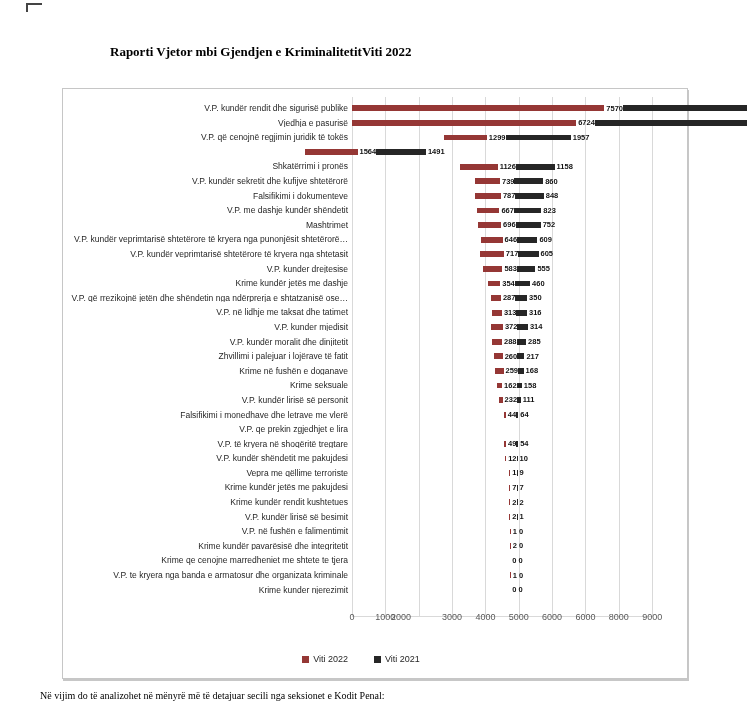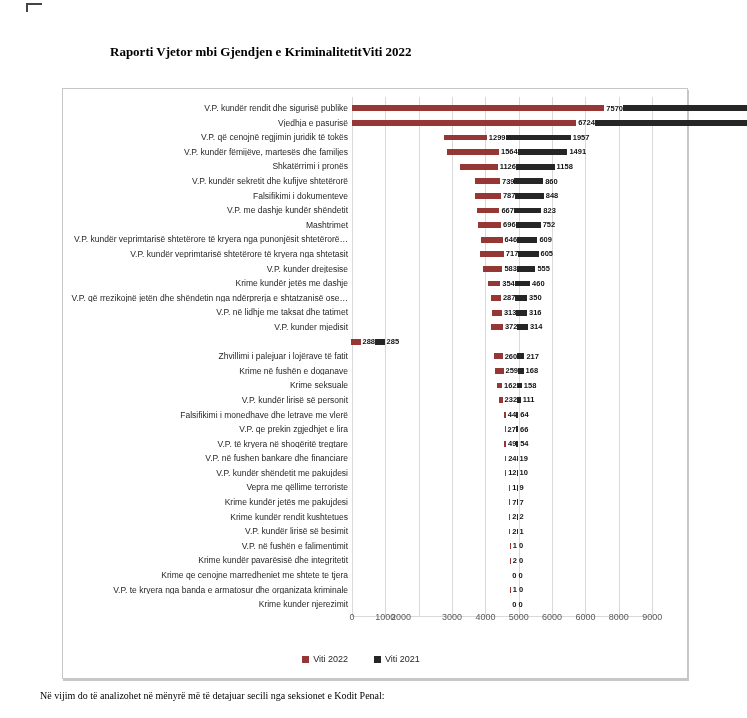--- a/index.html
+++ b/index.html
@@ -115,21 +115,20 @@
                 <span class="bar" style="width: 43.3px; background: rgb(149, 55, 53);"></span>
                 <span class="val">1299</span>
               </div>
               <div class="barline">
                 <span class="bar" style="width: 65.2333px; background: rgb(38, 38, 38);"></span>
                 <span class="val">1957</span>
               </div>
             </div>
           </div>
           <div class="row">
-            <div class="cat">V.P.  kundër fëmijëve, martesës dhe familjes</div>
             <div class="bars">
               <div class="barline">
                 <span class="bar" style="width: 52.1333px; background: rgb(149, 55, 53);"></span>
                 <span class="val">1564</span>
               </div>
               <div class="barline">
                 <span class="bar" style="width: 49.7px; background: rgb(38, 38, 38);"></span>
                 <span class="val">1491</span>
               </div>
             </div>
@@ -284,20 +283,21 @@
                 <span class="bar" style="width: 12.4px; background: rgb(149, 55, 53);"></span>
                 <span class="val">372</span>
               </div>
               <div class="barline">
                 <span class="bar" style="width: 10.4667px; background: rgb(38, 38, 38);"></span>
                 <span class="val">314</span>
               </div>
             </div>
           </div>
           <div class="row">
+            <div class="cat">V.P.  kundër moralit dhe dinjitetit</div>
             <div class="bars">
               <div class="barline">
                 <span class="bar" style="width: 9.6px; background: rgb(149, 55, 53);"></span>
                 <span class="val">288</span>
               </div>
               <div class="barline">
                 <span class="bar" style="width: 9.5px; background: rgb(38, 38, 38);"></span>
                 <span class="val">285</span>
               </div>
             </div>
@@ -362,54 +362,31 @@
                 <span class="val">44</span>
               </div>
               <div class="barline">
                 <span class="bar" style="width: 2.13333px; background: rgb(38, 38, 38);"></span>
                 <span class="val">64</span>
               </div>
             </div>
           </div>
           <div class="row">
             <div class="cat">V.P. qe prekin zgjedhjet e lira</div>
-            <div class="bars">
-              <div class="barline">
-                <span class="bar" style="width: 1px; background: rgb(149, 55, 53);"></span>
-                <span class="val">27</span>
-              </div>
-              <div class="barline">
-                <span class="bar" style="width: 2.2px; background: rgb(38, 38, 38);"></span>
-                <span class="val">66</span>
-              </div>
-            </div>
           </div>
           <div class="row">
             <div class="cat">V.P.  të kryera në shoqëritë tregtare</div>
             <div class="bars">
               <div class="barline">
                 <span class="bar" style="width: 1.63333px; background: rgb(149, 55, 53);"></span>
                 <span class="val">49</span>
               </div>
               <div class="barline">
                 <span class="bar" style="width: 1.8px; background: rgb(38, 38, 38);"></span>
                 <span class="val">54</span>
-              </div>
-            </div>
-          </div>
-          <div class="row">
-            <div class="cat">V.P.  në fushen bankare dhe financiare</div>
-            <div class="bars">
-              <div class="barline">
-                <span class="bar" style="width: 1px; background: rgb(149, 55, 53);"></span>
-                <span class="val">24</span>
-              </div>
-              <div class="barline">
-                <span class="bar" style="width: 1px; background: rgb(38, 38, 38);"></span>
-                <span class="val">19</span>
               </div>
             </div>
           </div>
           <div class="row">
             <div class="cat">V.P.  kundër shëndetit  me pakujdesi</div>
             <div class="bars">
               <div class="barline">
                 <span class="bar" style="width: 1px; background: rgb(149, 55, 53);"></span>
                 <span class="val">12</span>
               </div>

